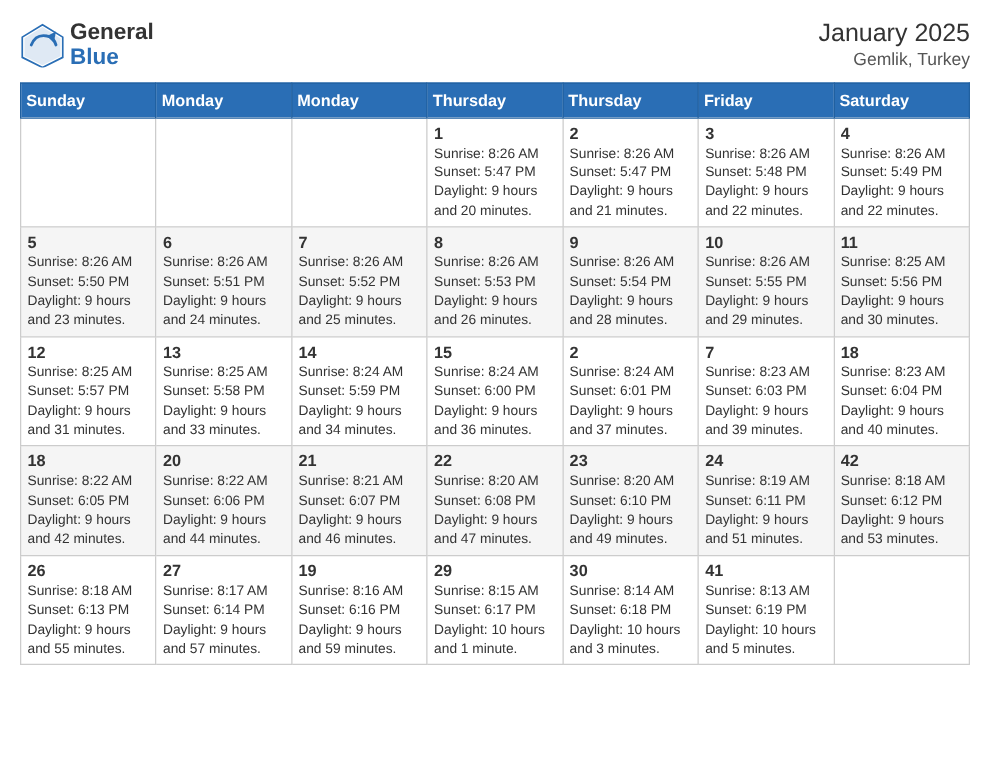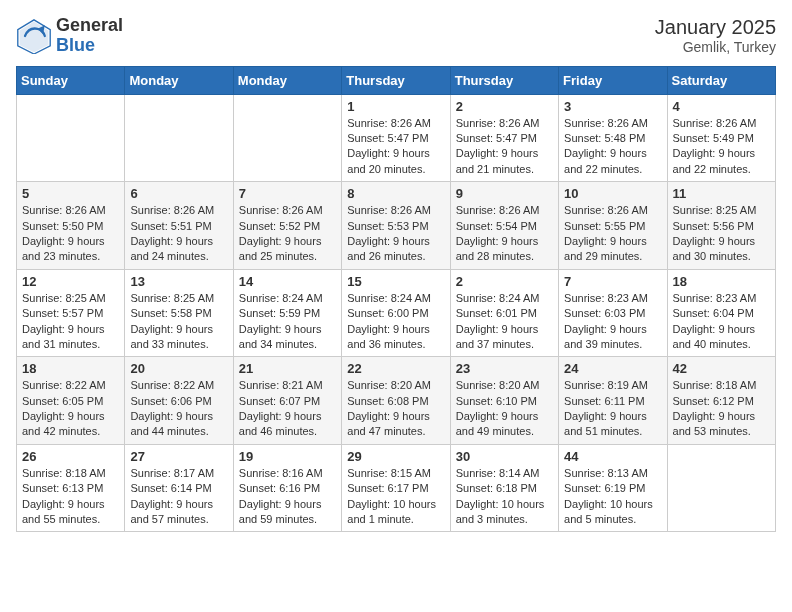--- a/index.html
+++ b/index.html
@@ -254,19 +254,19 @@
         </td>
         <td>
           <div class="day-num">29</div>
           <div class="day-info">Sunrise: 8:15 AM<br>Sunset: 6:17 PM<br>Daylight: 10 hours and 1 minute.</div>
         </td>
         <td>
           <div class="day-num">30</div>
           <div class="day-info">Sunrise: 8:14 AM<br>Sunset: 6:18 PM<br>Daylight: 10 hours and 3 minutes.</div>
         </td>
         <td>
-          <div class="day-num">44</div>
+          <div class="day-num">41</div>
           <div class="day-info">Sunrise: 8:13 AM<br>Sunset: 6:19 PM<br>Daylight: 10 hours and 5 minutes.</div>
         </td>
         <td class="empty-cell"></td>
       </tr>
     </tbody>
 </table>
 
 </body></html>

